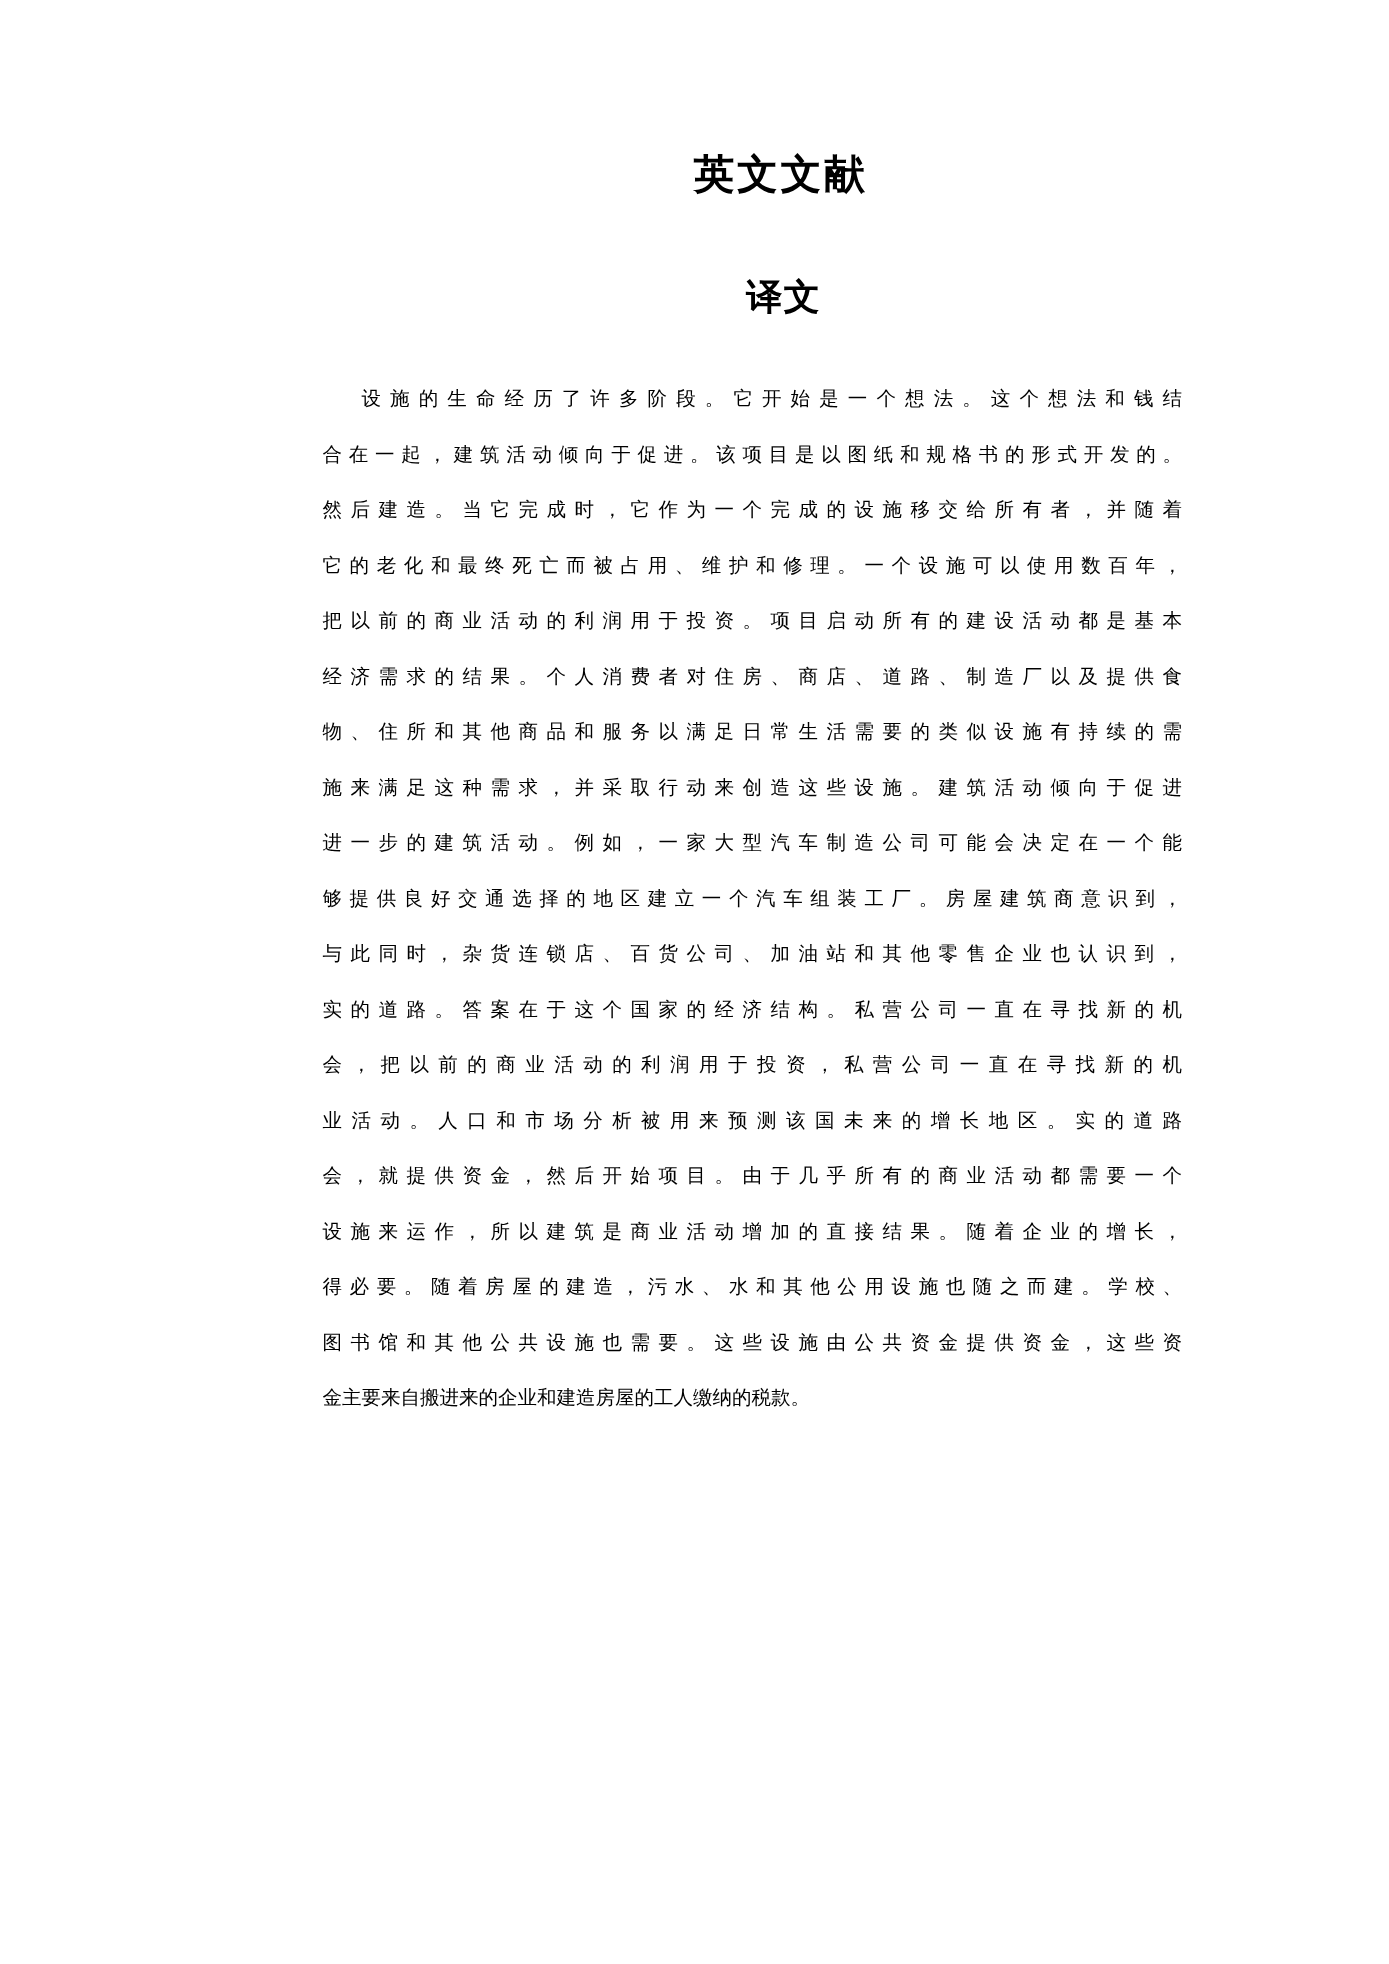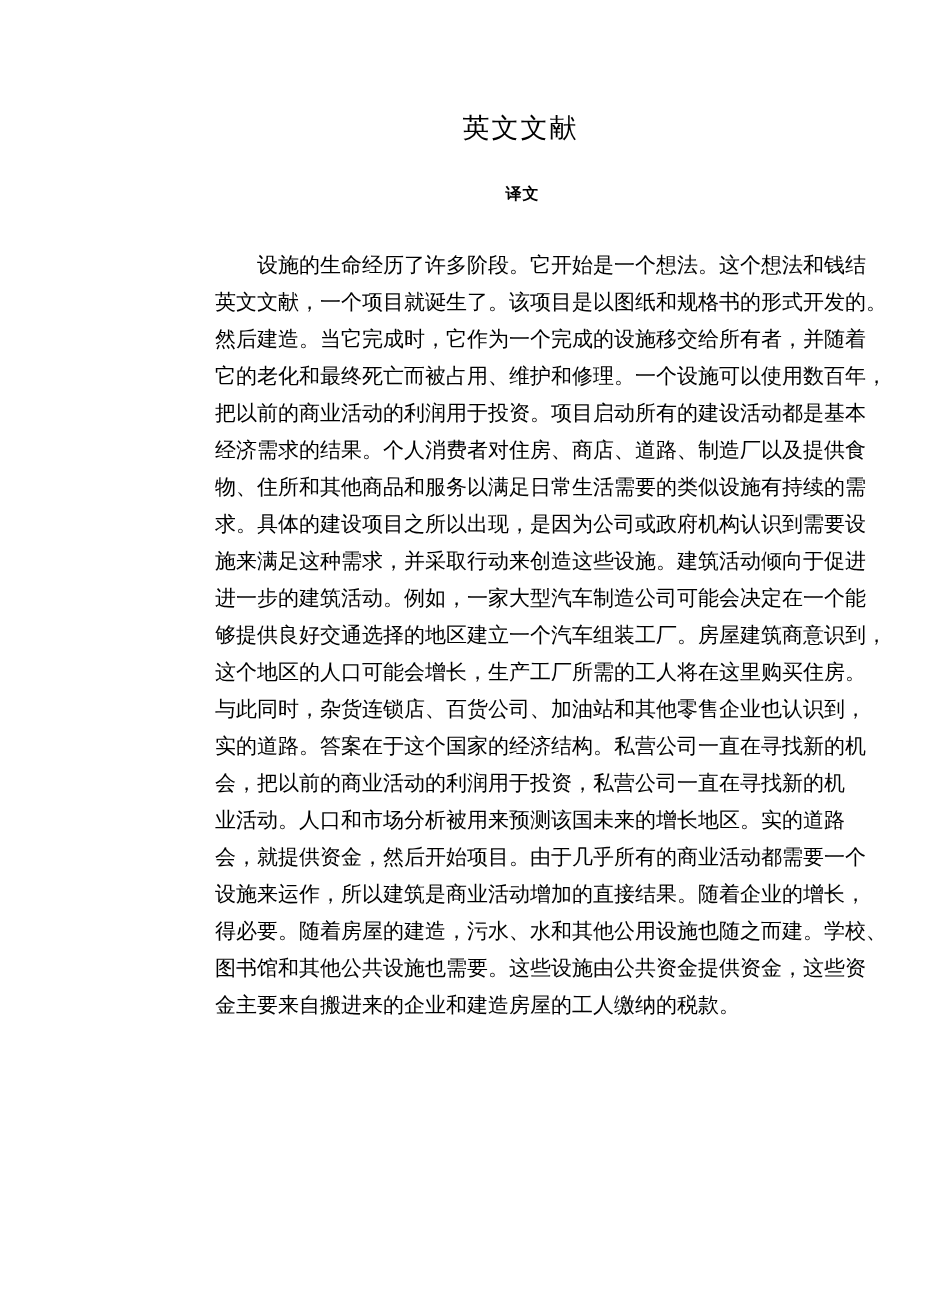--- a/index.html
+++ b/index.html
@@ -10,55 +10,55 @@
   .page {
     position: relative;
     width: 926px;
     height: 1309px;
     background: #ffffff;
     color: #000000;
     overflow: hidden;
   }
   .heading-primary {
     position: absolute;
-    top: 112px;
+    top: 100px;
     left: 215px;
     width: 573px;
     margin: 0;
     box-sizing: border-box;
     padding-left: 38px;
     text-align: center;
     font-family: "Liberation Sans", "DejaVu Sans", sans-serif;
-    font-weight: 400;
+    font-weight: 700;
     font-size: 27px;
     line-height: 1.25;
     letter-spacing: 2px;
   }
   .heading-secondary {
     position: absolute;
     top: 184px;
     left: 215px;
     width: 573px;
     margin: 0;
     box-sizing: border-box;
     padding-left: 42px;
     text-align: center;
     font-family: "Liberation Sans", "DejaVu Sans", sans-serif;
     font-weight: 700;
-    font-size: 16px;
+    font-size: 24px;
     line-height: 1.25;
     letter-spacing: 1px;
   }
   .body-text {
     position: absolute;
     top: 247px;
     left: 215px;
     width: 573px;
-    font-family: Liberation Serif, serif;
-    font-size: 21px;
+    font-family: Liberation Sans, sans-serif;
+    font-size: 13px;
     line-height: 37px;
     color: inherit;
   }
   .doc-line {
     min-height: 37px;
     text-align: justify;
     text-align-last: justify;
     white-space: nowrap; 
   }
   .doc-line.first {
@@ -71,41 +71,39 @@
 </head>
 <body>
 
 <div class="page" style="background: rgb(255, 255, 255); color: rgb(0, 0, 0);">
   <h1 class="heading-primary">英文文献</h1>
   <h2 class="heading-secondary">译文</h2>
   <div class="body-text">
 
       <div class="doc-line first">设施的生命经历了许多阶段。它开始是一个想法。这个想法和钱结</div>
 
-      <div class="doc-line">英文文献，一个项目就诞生了。该项目是以图纸和规格书的形式开发的。</div>
+      <div class="doc-line">合在一起，建筑活动倾向于促进。该项目是以图纸和规格书的形式开发的。</div>
 
       <div class="doc-line">然后建造。当它完成时，它作为一个完成的设施移交给所有者，并随着</div>
 
       <div class="doc-line">它的老化和最终死亡而被占用、维护和修理。一个设施可以使用数百年，</div>
 
       <div class="doc-line">把以前的商业活动的利润用于投资。项目启动所有的建设活动都是基本</div>
 
       <div class="doc-line">经济需求的结果。个人消费者对住房、商店、道路、制造厂以及提供食</div>
 
       <div class="doc-line">物、住所和其他商品和服务以满足日常生活需要的类似设施有持续的需</div>
 
-      <div class="doc-line">求。具体的建设项目之所以出现，是因为公司或政府机构认识到需要设</div>
 
       <div class="doc-line">施来满足这种需求，并采取行动来创造这些设施。建筑活动倾向于促进</div>
 
       <div class="doc-line">进一步的建筑活动。例如，一家大型汽车制造公司可能会决定在一个能</div>
 
       <div class="doc-line">够提供良好交通选择的地区建立一个汽车组装工厂。房屋建筑商意识到，</div>
 
-      <div class="doc-line">这个地区的人口可能会增长，生产工厂所需的工人将在这里购买住房。</div>
 
       <div class="doc-line">与此同时，杂货连锁店、百货公司、加油站和其他零售企业也认识到，</div>
 
 
 
       <div class="doc-line">实的道路。答案在于这个国家的经济结构。私营公司一直在寻找新的机</div>
 
       <div class="doc-line">会，把以前的商业活动的利润用于投资，私营公司一直在寻找新的机</div>
 
       <div class="doc-line">业活动。人口和市场分析被用来预测该国未来的增长地区。实的道路</div>

